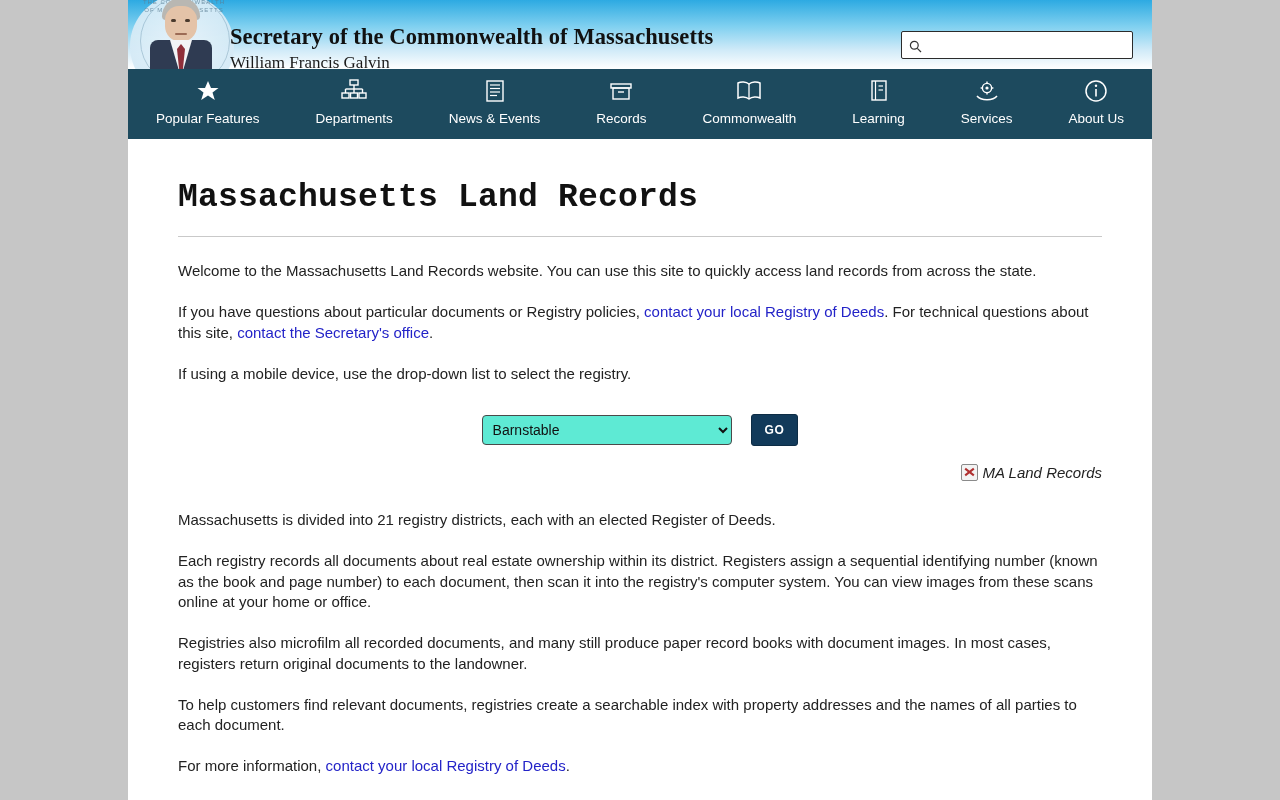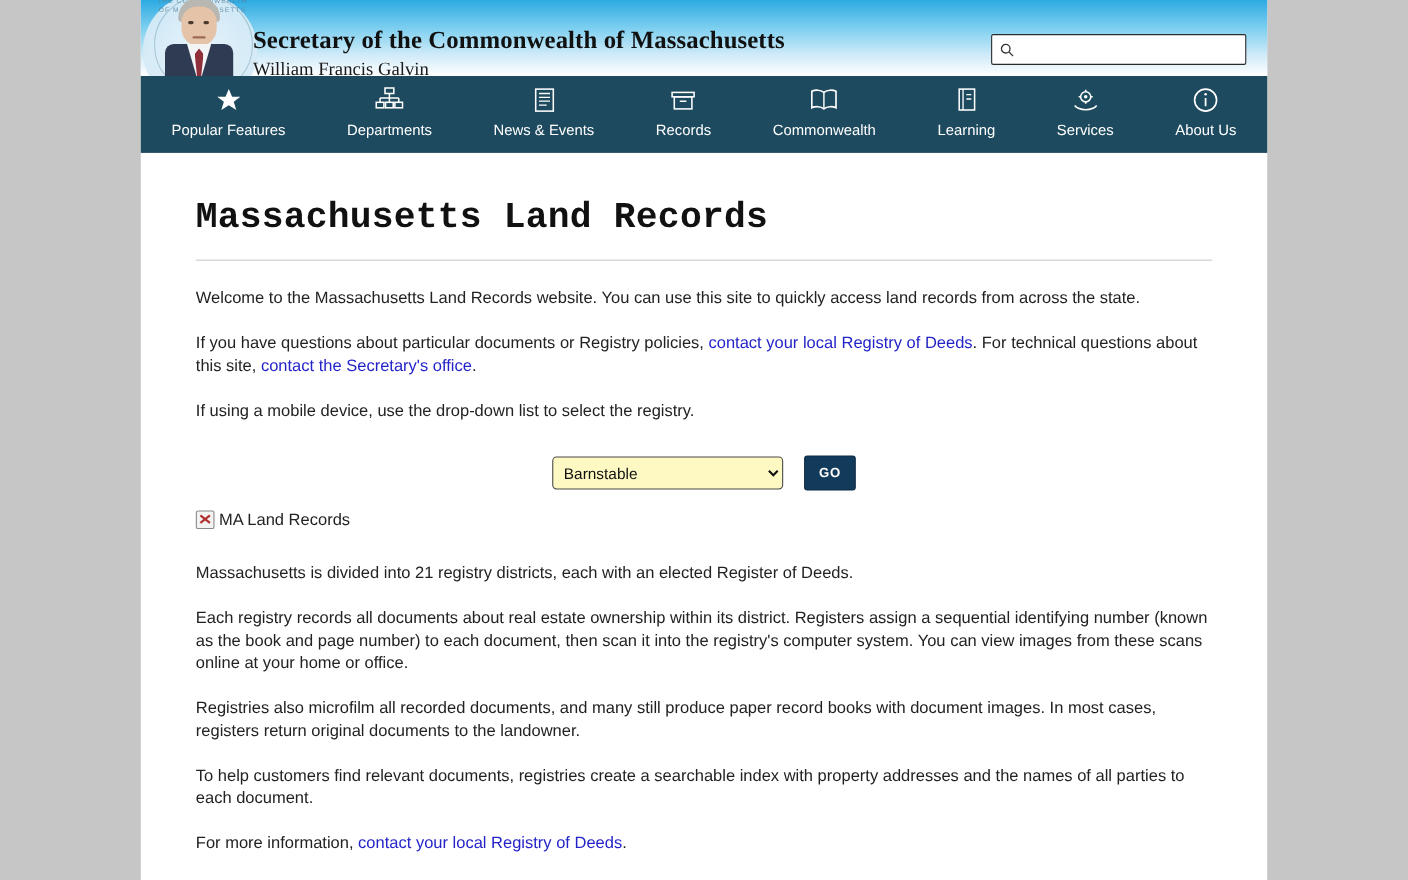--- a/index.html
+++ b/index.html
@@ -238,47 +238,48 @@
   }
 
   .selector-row {
     display: flex;
     justify-content: center;
     align-items: center;
     gap: 19px;
     margin: 30px 0 6px 0;
   }
   select.registry-select {
-    width: 210px;
+    width: 250px;
     height: 30px;
     font-size: 14px;
     font-family: "Liberation Sans", sans-serif;
     color: #111;
     border: 1px solid #4a4a4a;
     border-radius: 4px;
-    background: #fef9c3;
+    background: #5eead4;
     padding: 3px 6px;
   }
   .go-button {
     background: #123a5a;
     color: #ffffff;
     border: 1px solid #0d2c45;
     border-radius: 3px;
     font-size: 12px;
     font-weight: bold;
     letter-spacing: .6px;
     padding: 8px 13px;
     cursor: pointer;
     font-family: "Liberation Sans", sans-serif;
   }
   .broken-img-row {
-    text-align: left;
+    text-align: right;
     margin: 18px 0 26px 0;
     font-size: 15px;
     color: #222;
+    font-style: italic;
   }
   .broken-img {
     display: inline-flex;
     align-items: center;
     gap: 4px;
   }
   .broken-icon {
     width: 15px;
     height: 15px;
     border: 1px solid #8a8a8a;

